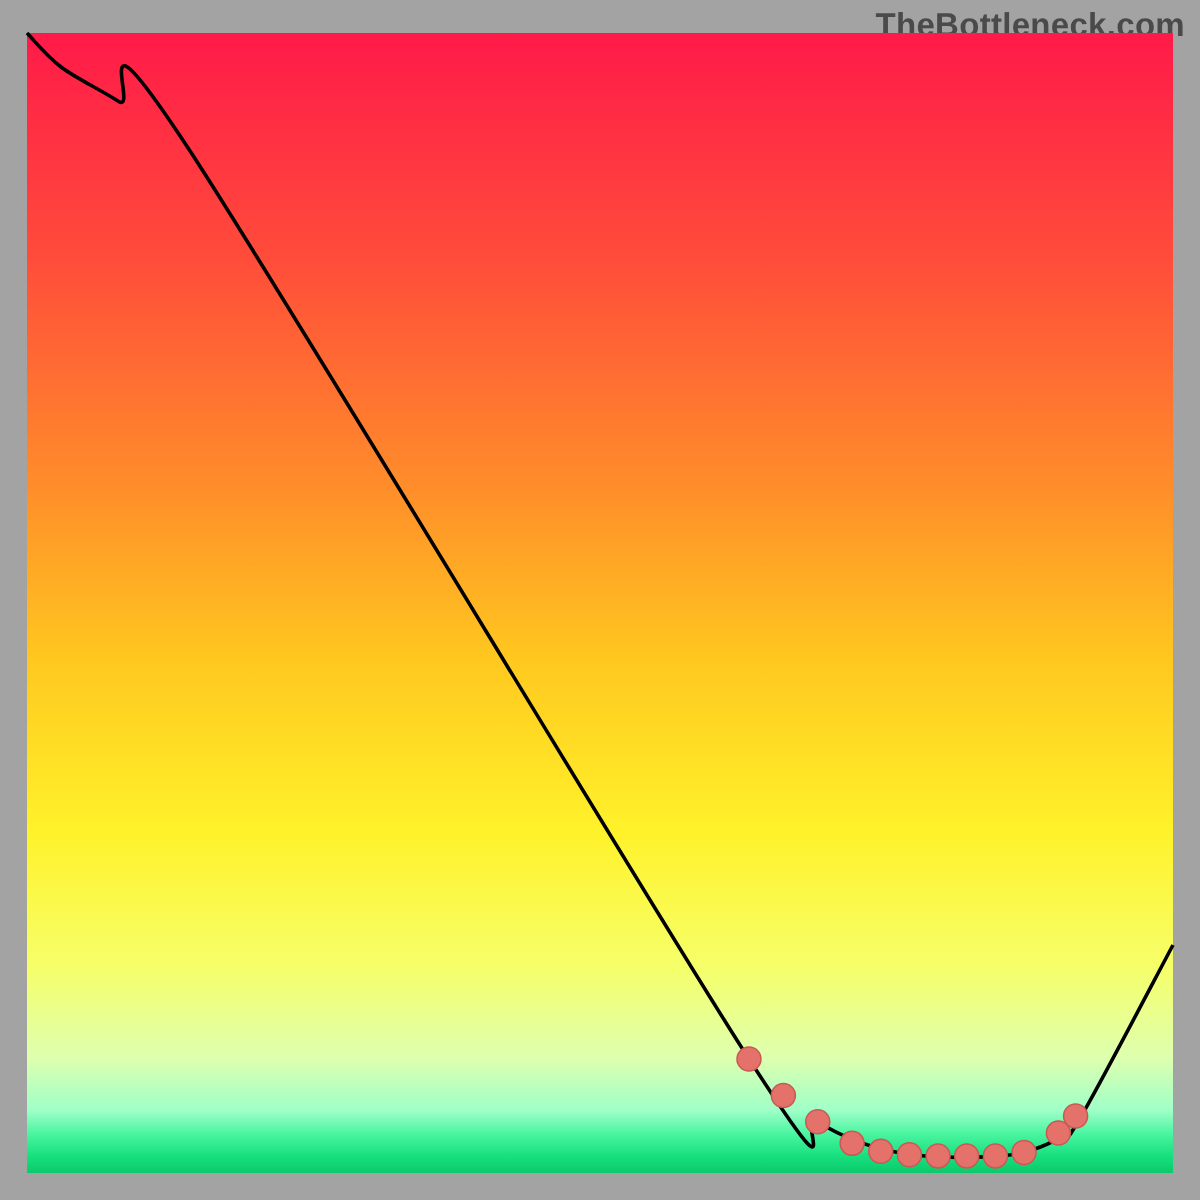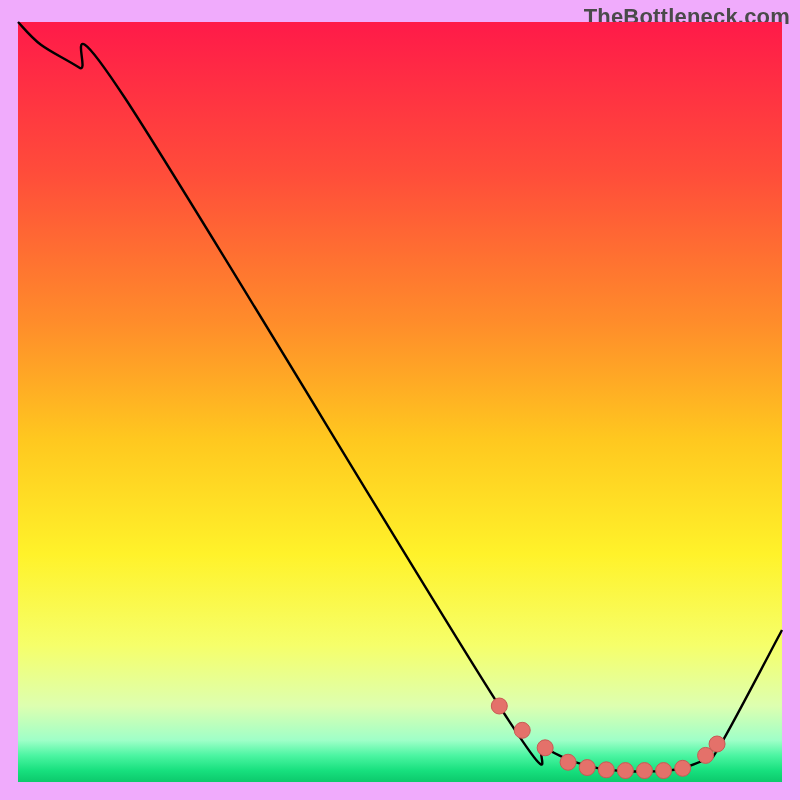--- a/index.html
+++ b/index.html
@@ -8,21 +8,21 @@
     width: 800px;
     height: 800px;
     background: #000;
     overflow: hidden;
     font-family: Arial, Helvetica, sans-serif;
   }
   .stage {
     position: relative;
     width: 800px;
     height: 800px;
-    background: #f0abfc;
+    background: #a3a3a3;
   }
   .watermark {
     position: absolute;
     top: 4px;
     right: 10px;
     color: #4a4a4a;
     font-size: 22px;
     font-weight: 600;
     letter-spacing: 0.2px;
   }

